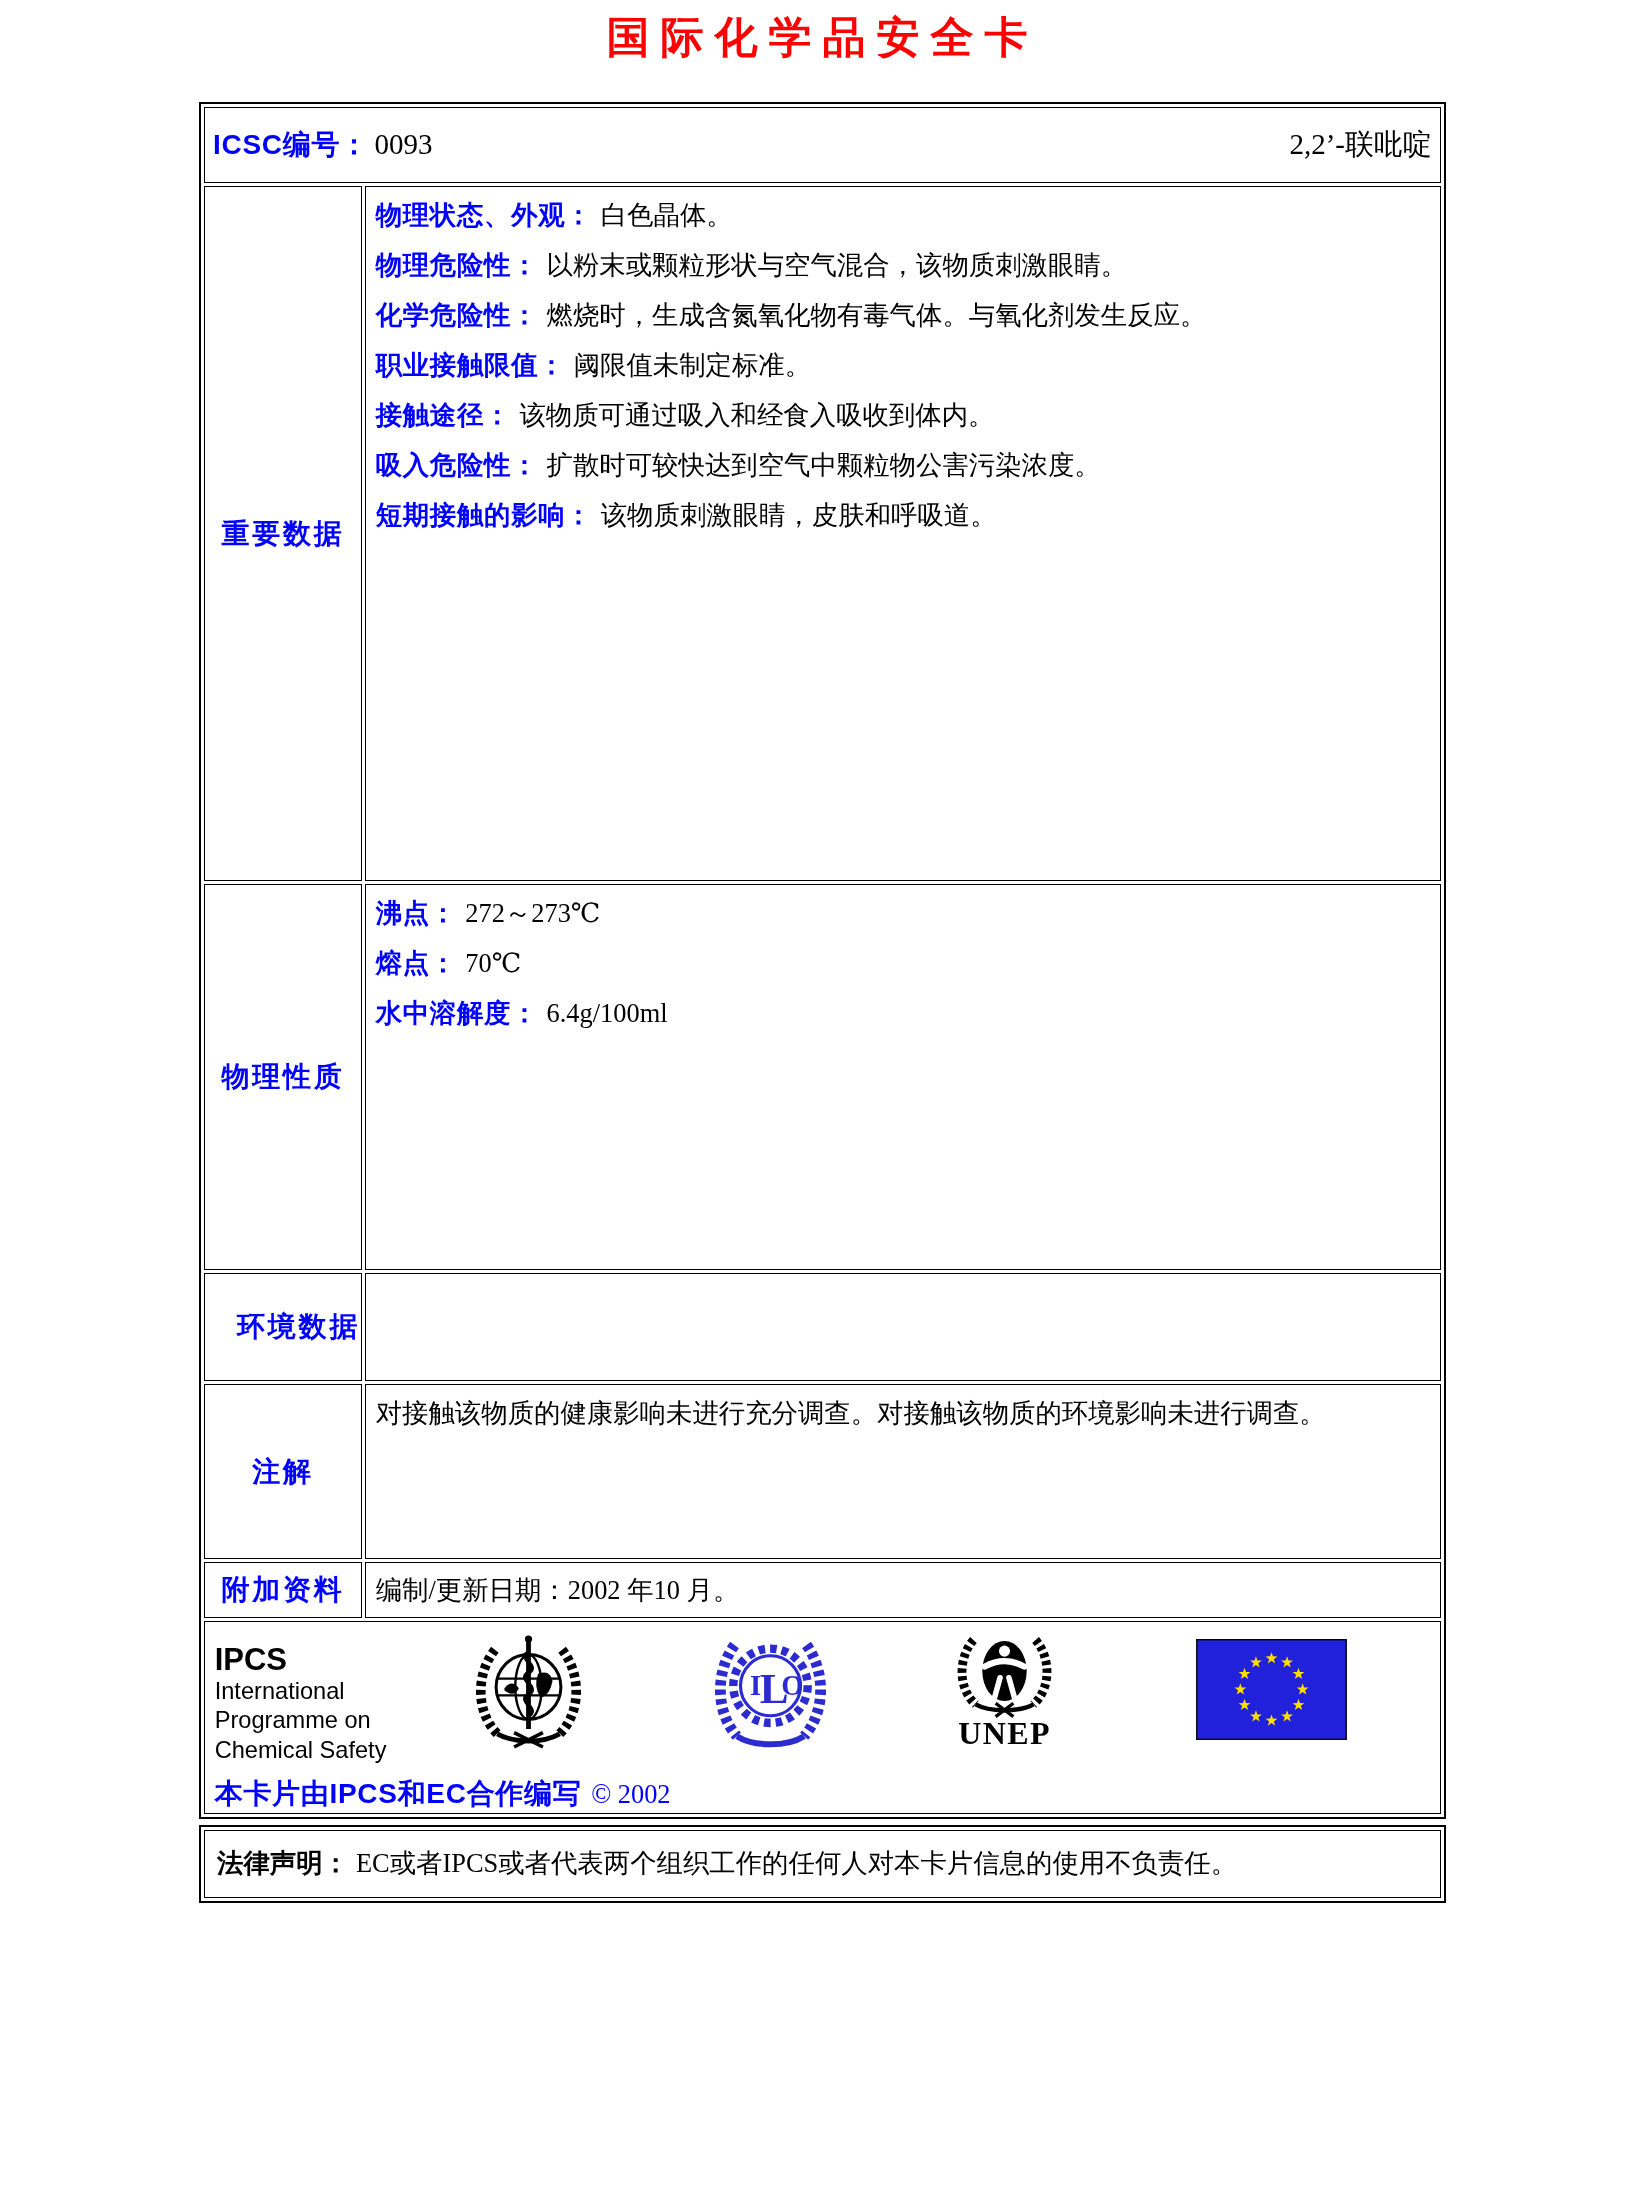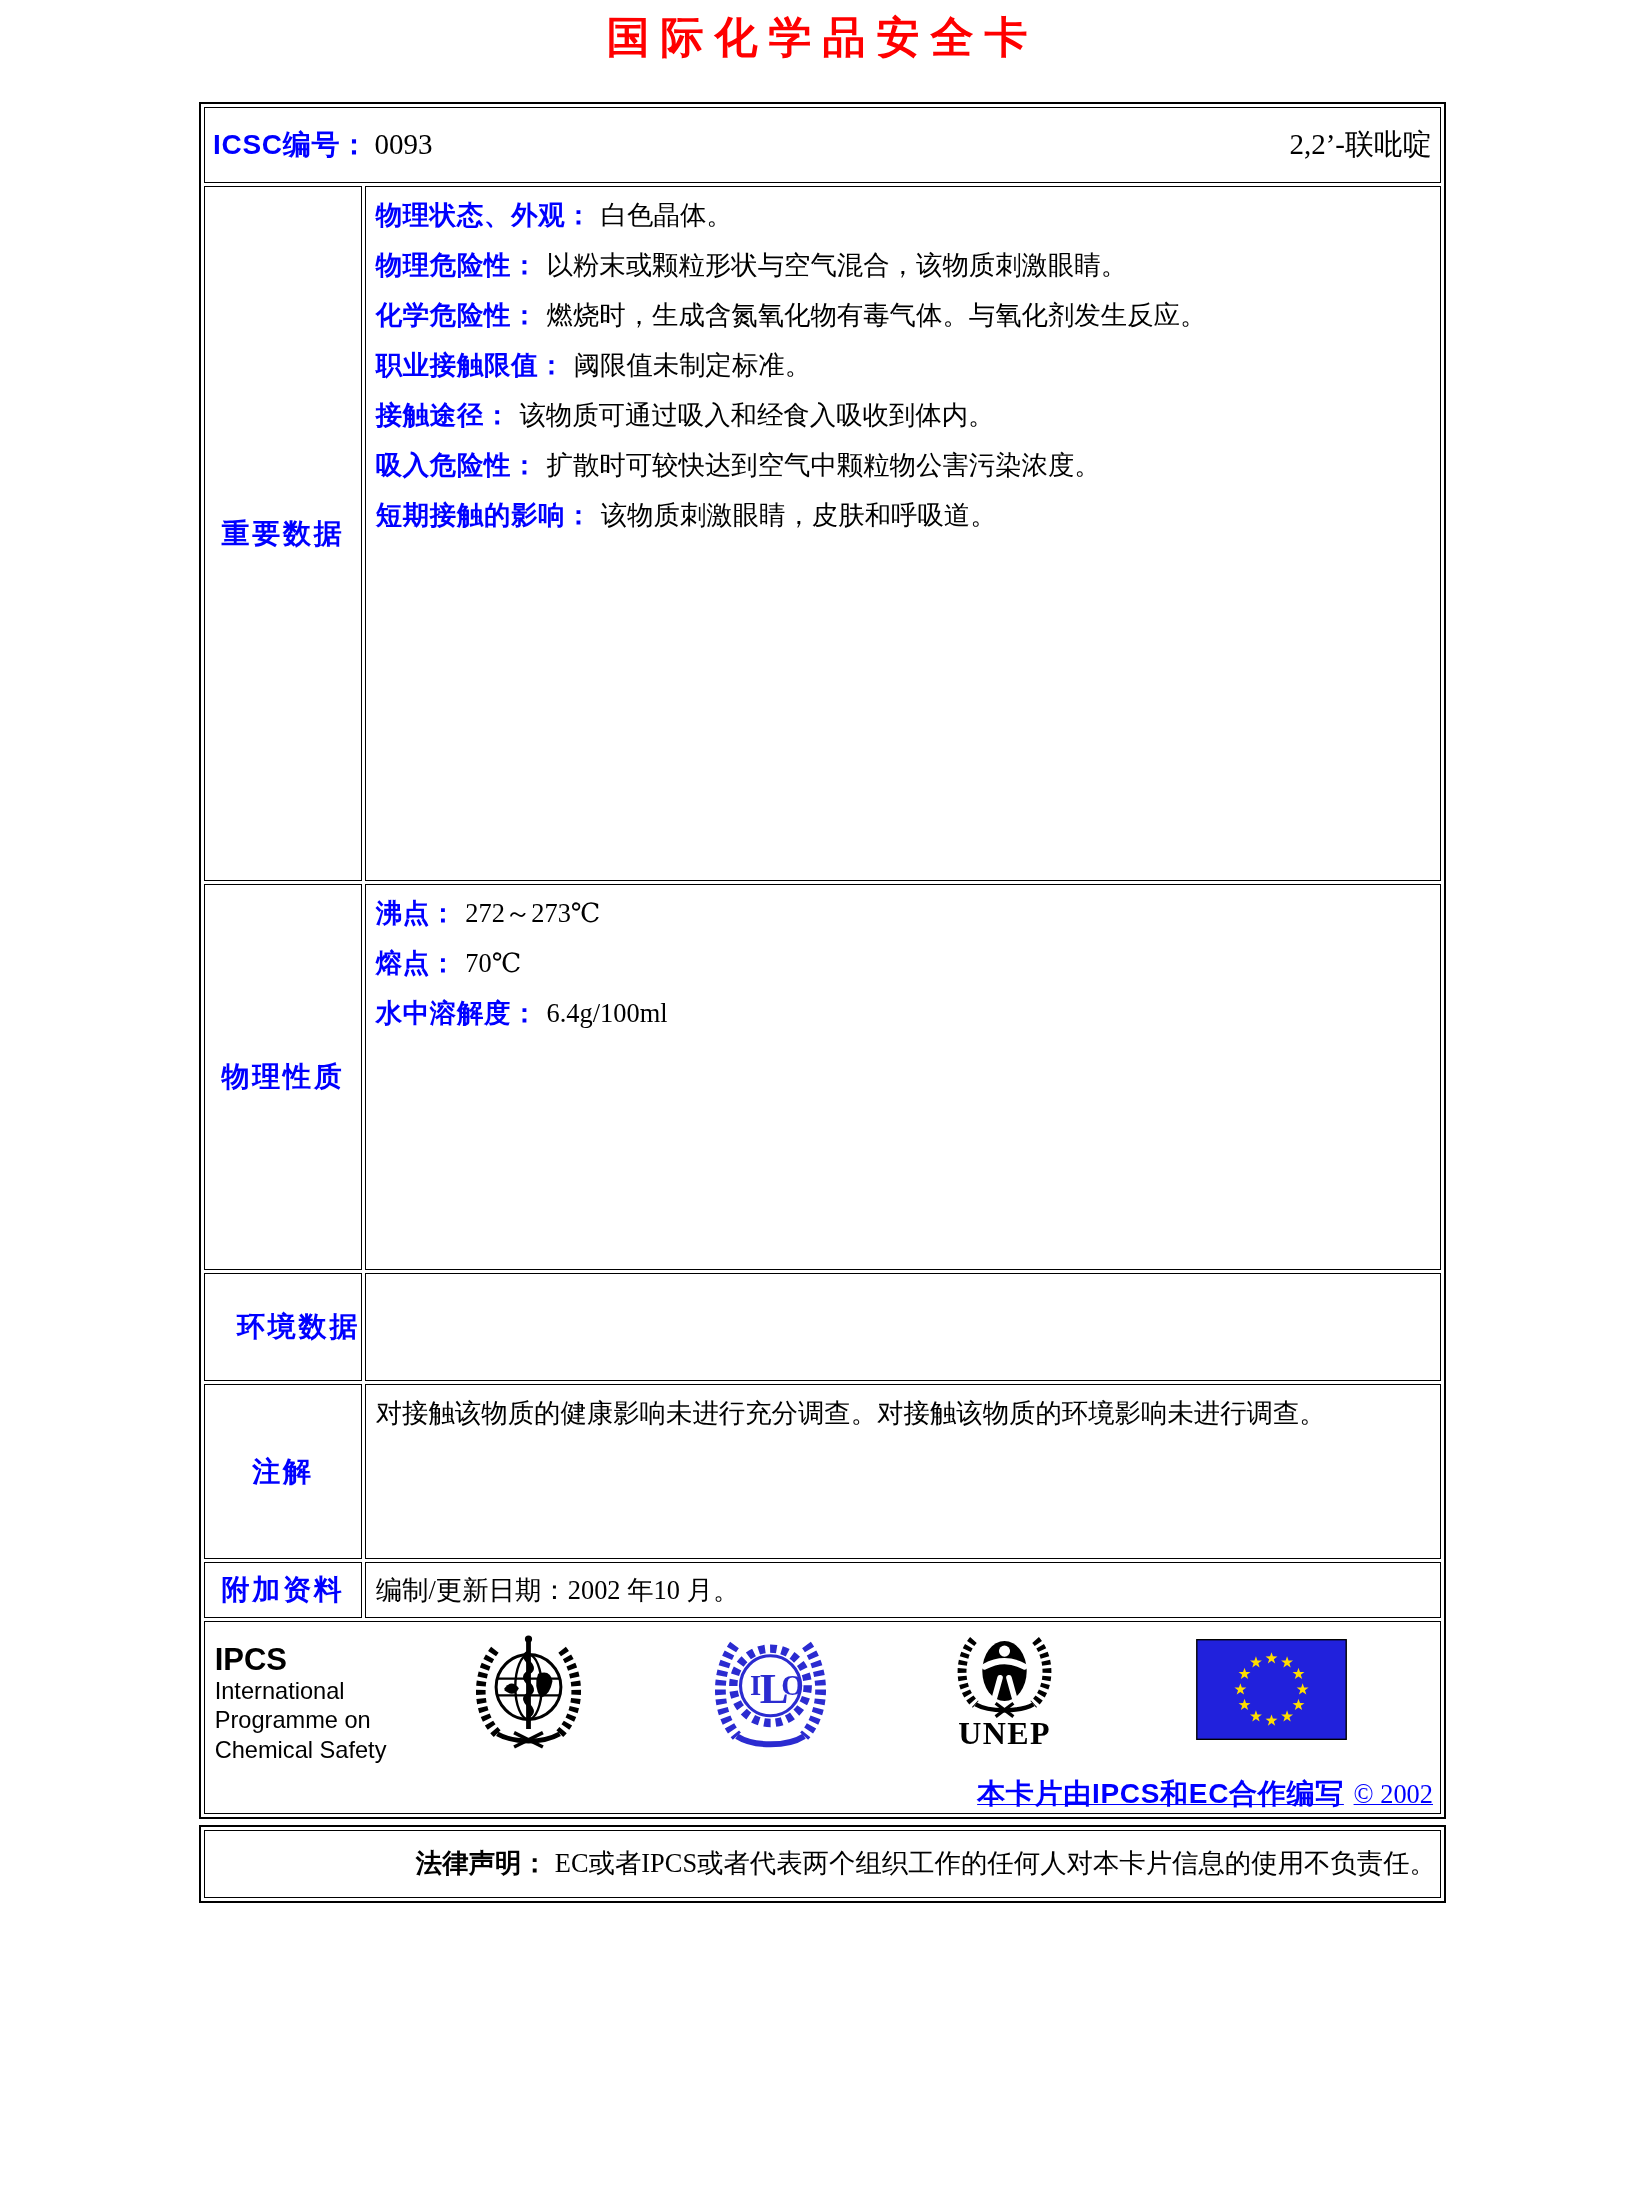--- a/index.html
+++ b/index.html
@@ -71,32 +71,32 @@
   .ipcs-line{font-size:23.6px;line-height:1.25;}
   .logo-who{width:133px;height:120px;margin-right:111px;color:#000;}
   .logo-ilo{width:129px;height:120px;margin-right:111px;color:var(--ilo-blue);}
   .unep-block{width:118px;margin-right:132px;text-align:center;color:#000;}
   .logo-unep{width:111px;height:85px;}
   .unep-text{
     font-family:"Liberation Serif","DejaVu Serif",serif;font-weight:bold;
     font-size:32px;letter-spacing:1.4px;line-height:1;margin-top:-2.8px;
   }
   .logo-eu{width:151px;height:101px;margin-top:5.6px;}
-  .copyright-line{text-align:right;margin-top:9.7px;color:var(--accent-blue);text-decoration:underline;}
+  .copyright-line{text-align:left;margin-top:9.7px;color:var(--accent-blue);}
   .copyright-main{
     font-family:"Liberation Sans","DejaVu Sans",sans-serif;
     font-weight:bold;font-size:28px;letter-spacing:0.7px;
   }
   .copyright-year{font-size:26.4px;margin-left:9.7px;font-family:"Liberation Serif",serif;}
   
   table.legal{
     width:100%;table-layout:fixed;margin-top:5.6px;
     border:2.8px solid #000;border-collapse:separate;border-spacing:3.5px;background:#fff;
   }
-  table.legal td{border:1.4px solid #000;height:68px;vertical-align:middle;padding:0 4px;font-size:26.4px;text-align:right;}
+  table.legal td{border:1.4px solid #000;height:68px;vertical-align:middle;padding:0 12px;font-size:26.4px;}
   .legal-label{
     color:#000;font-weight:bold;font-size:26.4px;
     font-family:"Liberation Sans","DejaVu Sans",sans-serif;margin-right:7px;
   }
 </style>
 </head>
 <body>
 
 <div class="page">
 

